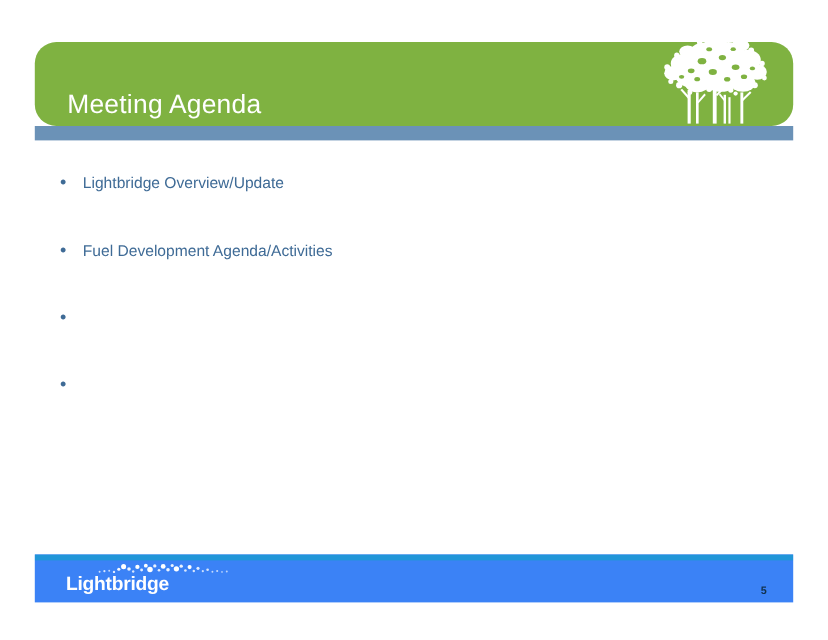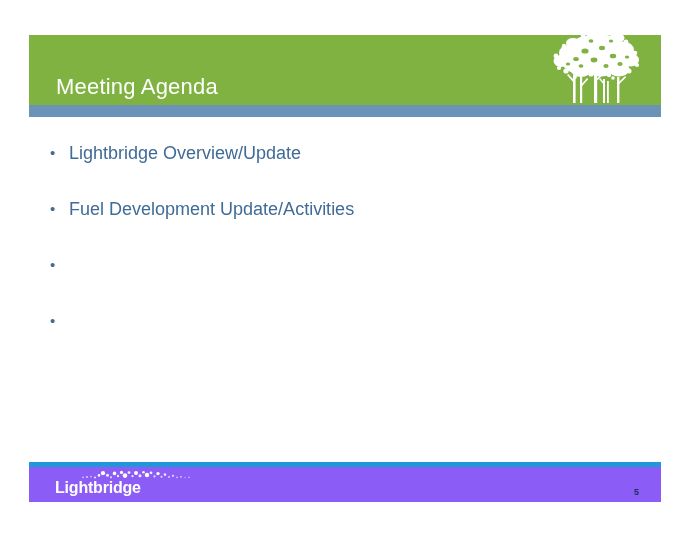--- a/index.html
+++ b/index.html
@@ -24,20 +24,21 @@
 
   
   .header-band {
     position: absolute;
     left: 29px;
     top: 35px;
     width: 632px;
     height: 70px;
     background: #7FB241;
     overflow: hidden;
+    border-radius: 18px;
   }
 
   .slide-title {
     position: absolute;
     left: 27px;
     bottom: 7px;
     color: #ffffff;
     font-size: 22px;
     font-weight: 400;
     letter-spacing: 0.2px;
@@ -83,33 +84,33 @@
     font-size: 15px;
     line-height: 20px;
     text-align: left;
     padding-left: 3px;
     box-sizing: border-box;
   }
 
   .bullet-text {
     flex: 1 1 auto;
     color: #3F6B96;
-    font-size: 18px;
+    font-size: 13px;
     line-height: 20px;
     white-space: nowrap;
   }
 
   
   .footer-band {
     position: absolute;
     left: 29px;
     top: 462px;
     width: 632px;
     height: 40px;
-    background: #8b5cf6;
+    background: #3b82f6;
     overflow: hidden;
   }
 
   .footer-top-strip {
     position: absolute;
     left: 0;
     top: 0;
     width: 632px;
     height: 5px;
     background: #2196D8;
@@ -226,21 +227,21 @@
 
   <div class="bullet-list">
 
     <div class="bullet-item">
       <span class="bullet-marker">•</span>
       <span class="bullet-text">Lightbridge Overview/Update</span>
     </div>
 
     <div class="bullet-item">
       <span class="bullet-marker">•</span>
-      <span class="bullet-text">Fuel Development Update/Activities</span>
+      <span class="bullet-text">Fuel Development Agenda/Activities</span>
     </div>
 
     <div class="bullet-item">
       <span class="bullet-marker">•</span>
     </div>
 
     <div class="bullet-item">
       <span class="bullet-marker">•</span>
     </div>
 

